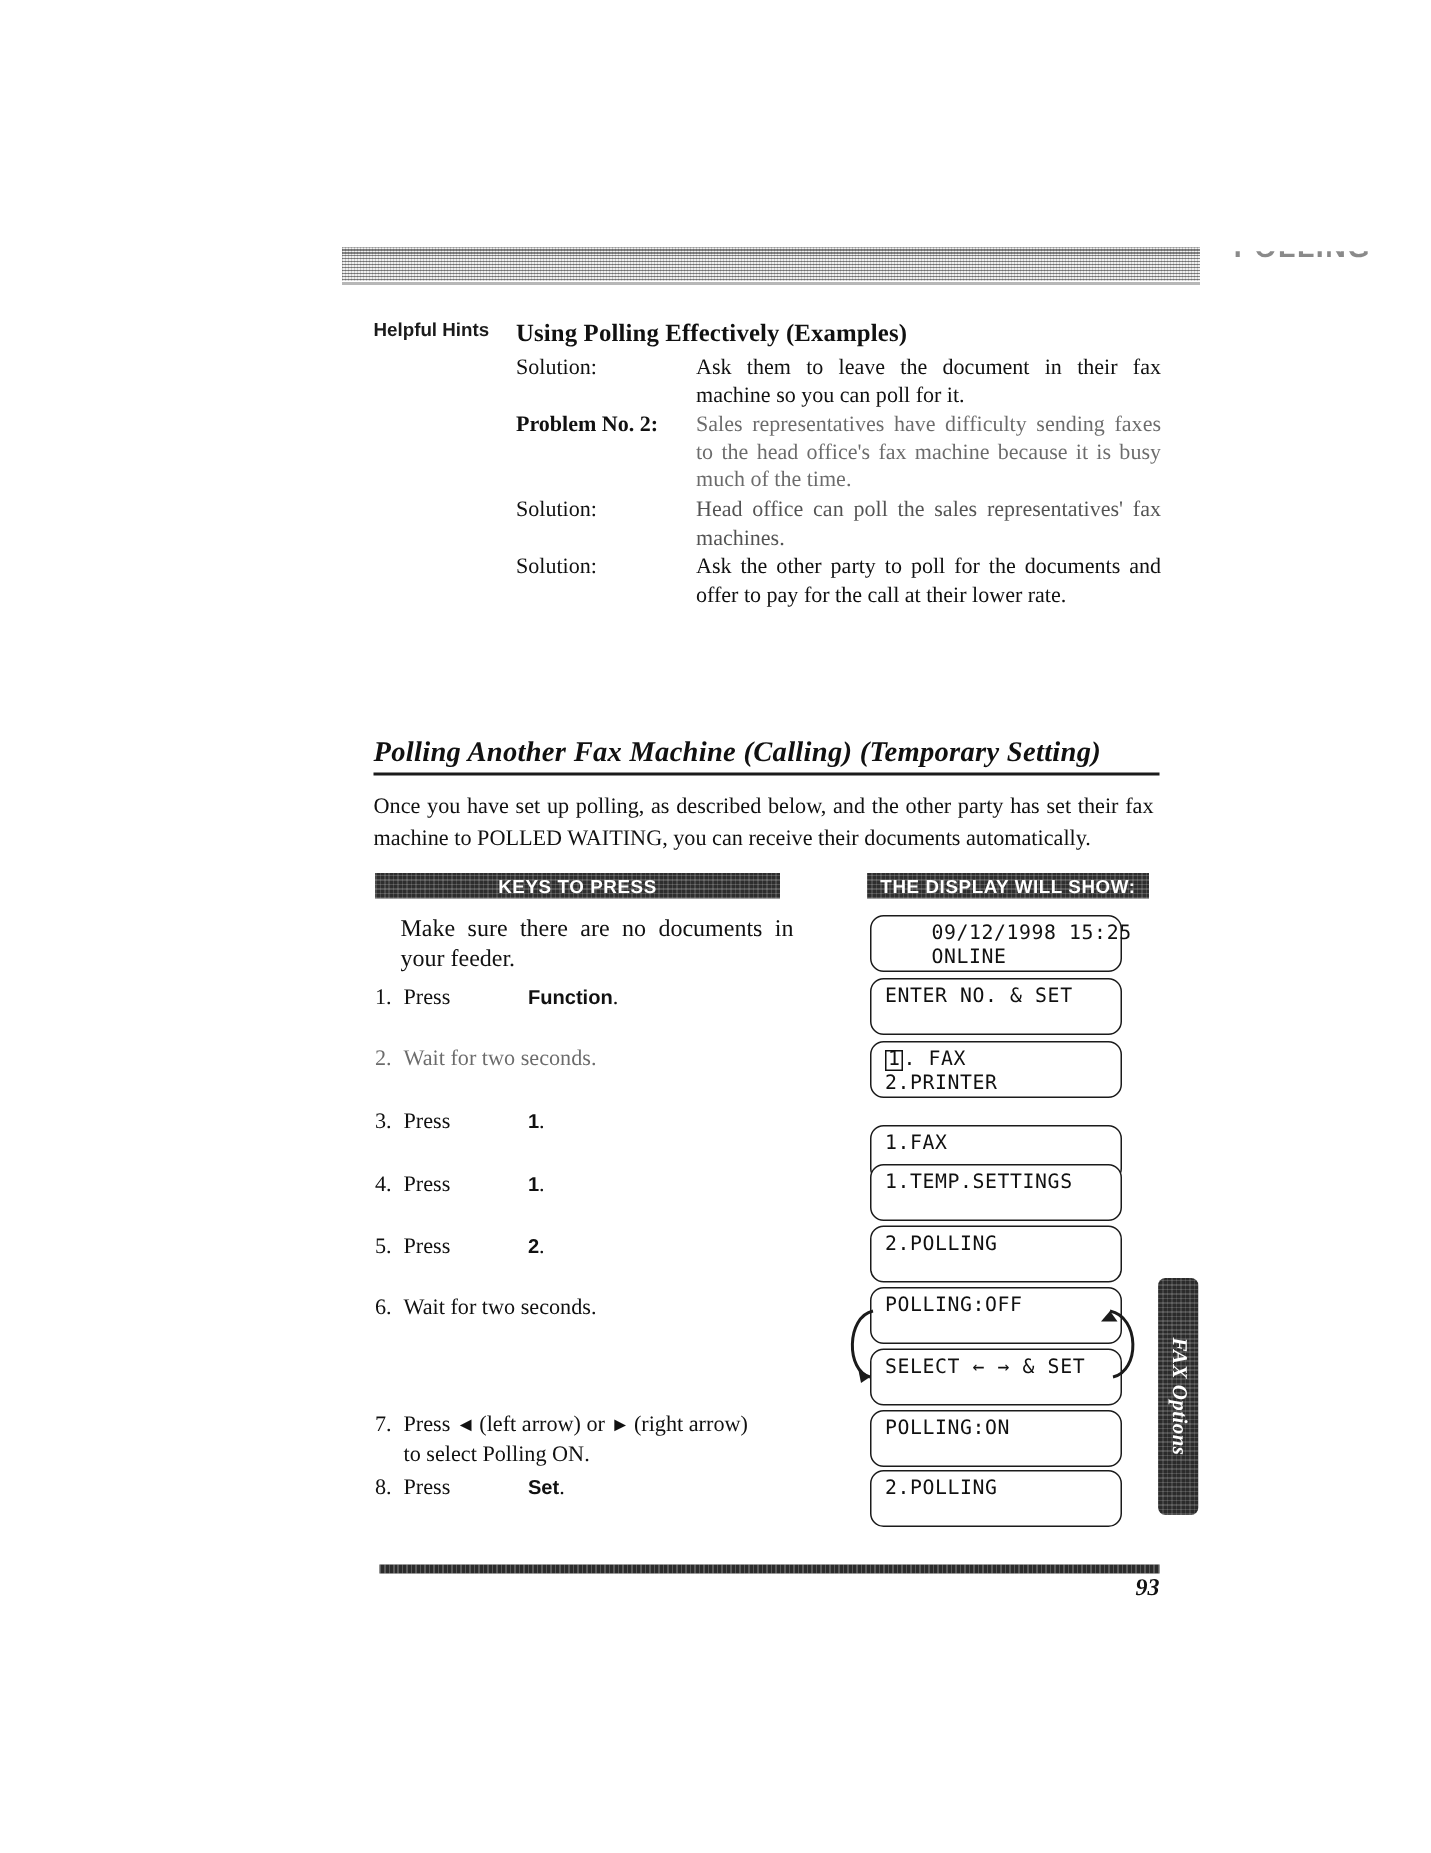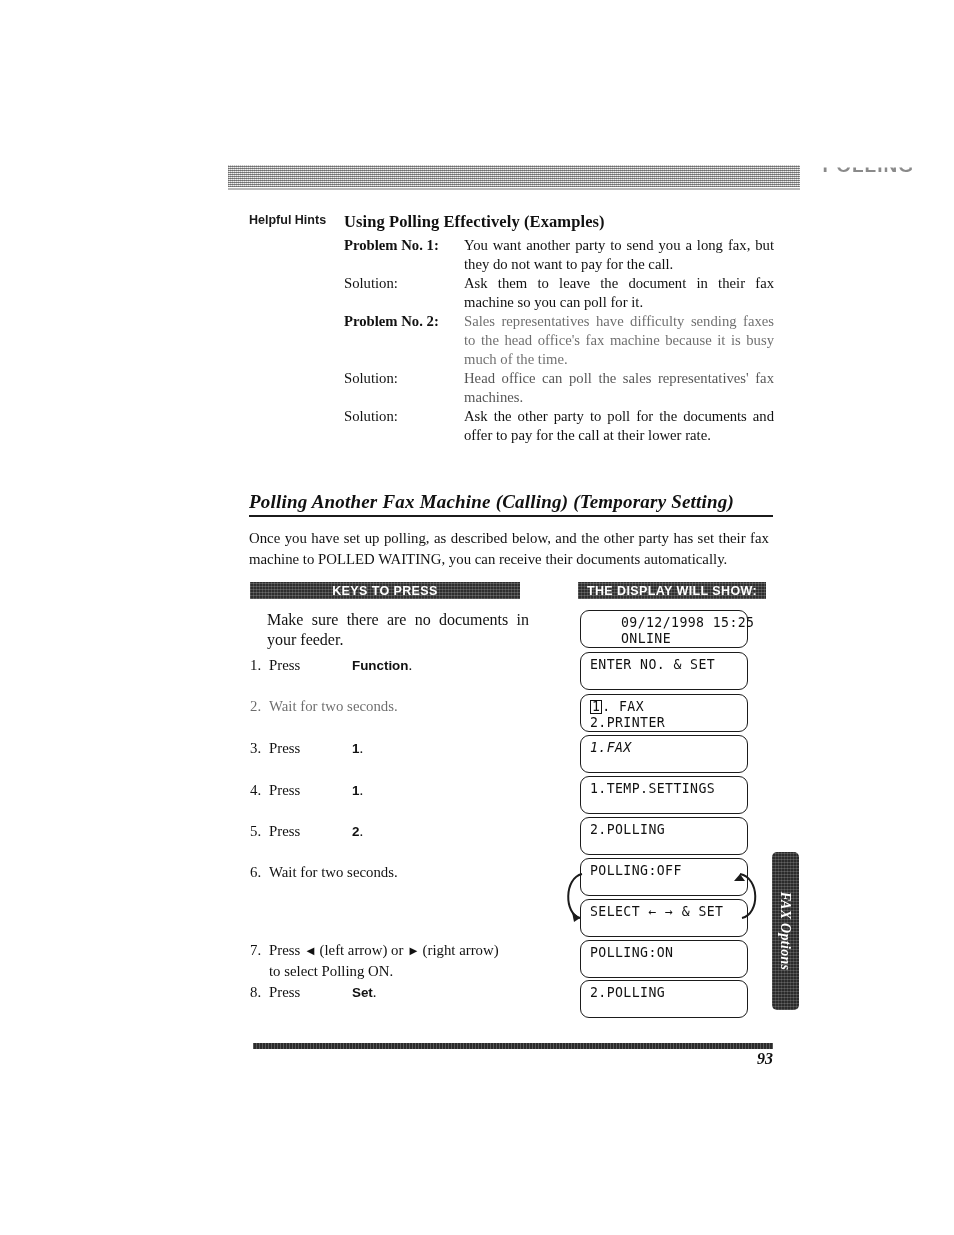--- a/index.html
+++ b/index.html
@@ -282,24 +282,20 @@
 <div class="page">
 
   <div class="header-title">POLLING</div>
   <div class="header-band"></div>
 
   <div class="hints-label">Helpful Hints</div>
   <div class="hints-title">Using Polling Effectively (Examples)</div>
 
   <table class="qa-table">
     <tbody id="qa-body">
-        <tr>
-          <td class="qa-label bold">Problem No. 1:</td>
-          <td class="qa-body">You want another party to send you a long fax, but they do not want to pay for the call.</td>
-        </tr>
         <tr>
           <td class="qa-label">Solution:</td>
           <td class="qa-body">Ask them to leave the document in their fax machine so you can poll for it.</td>
         </tr>
         <tr>
           <td class="qa-label bold">Problem No. 2:</td>
           <td class="qa-body faded">Sales representatives have difficulty sending faxes to the head office's fax machine because it is busy much of the time.</td>
         </tr>
         <tr>
           <td class="qa-label">Solution:</td>
@@ -353,21 +349,21 @@
       <div class="step" style="top: 982px;">
         <span class="num">8.</span>
         <span class="txt">Press <span class="kbd">Set</span>.</span>
       </div>
     </div>
 
   <div id="lcd-host">
       <div class="lcd" style="top: 610px; padding-left: 40px;"><span>09/12/1998 15:25</span><span class="l2">ONLINE</span></div>
       <div class="lcd" style="top: 652px;"><span>ENTER NO. &amp; SET</span></div>
       <div class="lcd" style="top: 694px;"><span><span class="cursor-box">1</span>. FAX</span><span class="l2">2.PRINTER</span></div>
-      <div class="lcd" style="top: 735px; font-style: italic;"><span>1.FAX</span></div>
+      <div class="lcd" style="top: 750px;"><span>1.FAX</span></div>
       <div class="lcd" style="top: 776px;"><span>1.TEMP.SETTINGS</span></div>
       <div class="lcd" style="top: 817px;"><span>2.POLLING</span></div>
       <div class="lcd" style="top: 858px;"><span>POLLING:OFF</span></div>
       <div class="lcd" style="top: 899px;"><span>SELECT ← → &amp; SET</span></div>
       <div class="lcd" style="top: 940px;"><span>POLLING:ON</span></div>
       <div class="lcd" style="top: 980px;"><span>2.POLLING</span></div>
     </div>
 
   <svg class="loop-svg" viewBox="0 0 226 96">
     <path d="M34 22 C 16 26, 16 62, 32 66" fill="none" stroke="#1b1b1b" stroke-width="2"></path>

